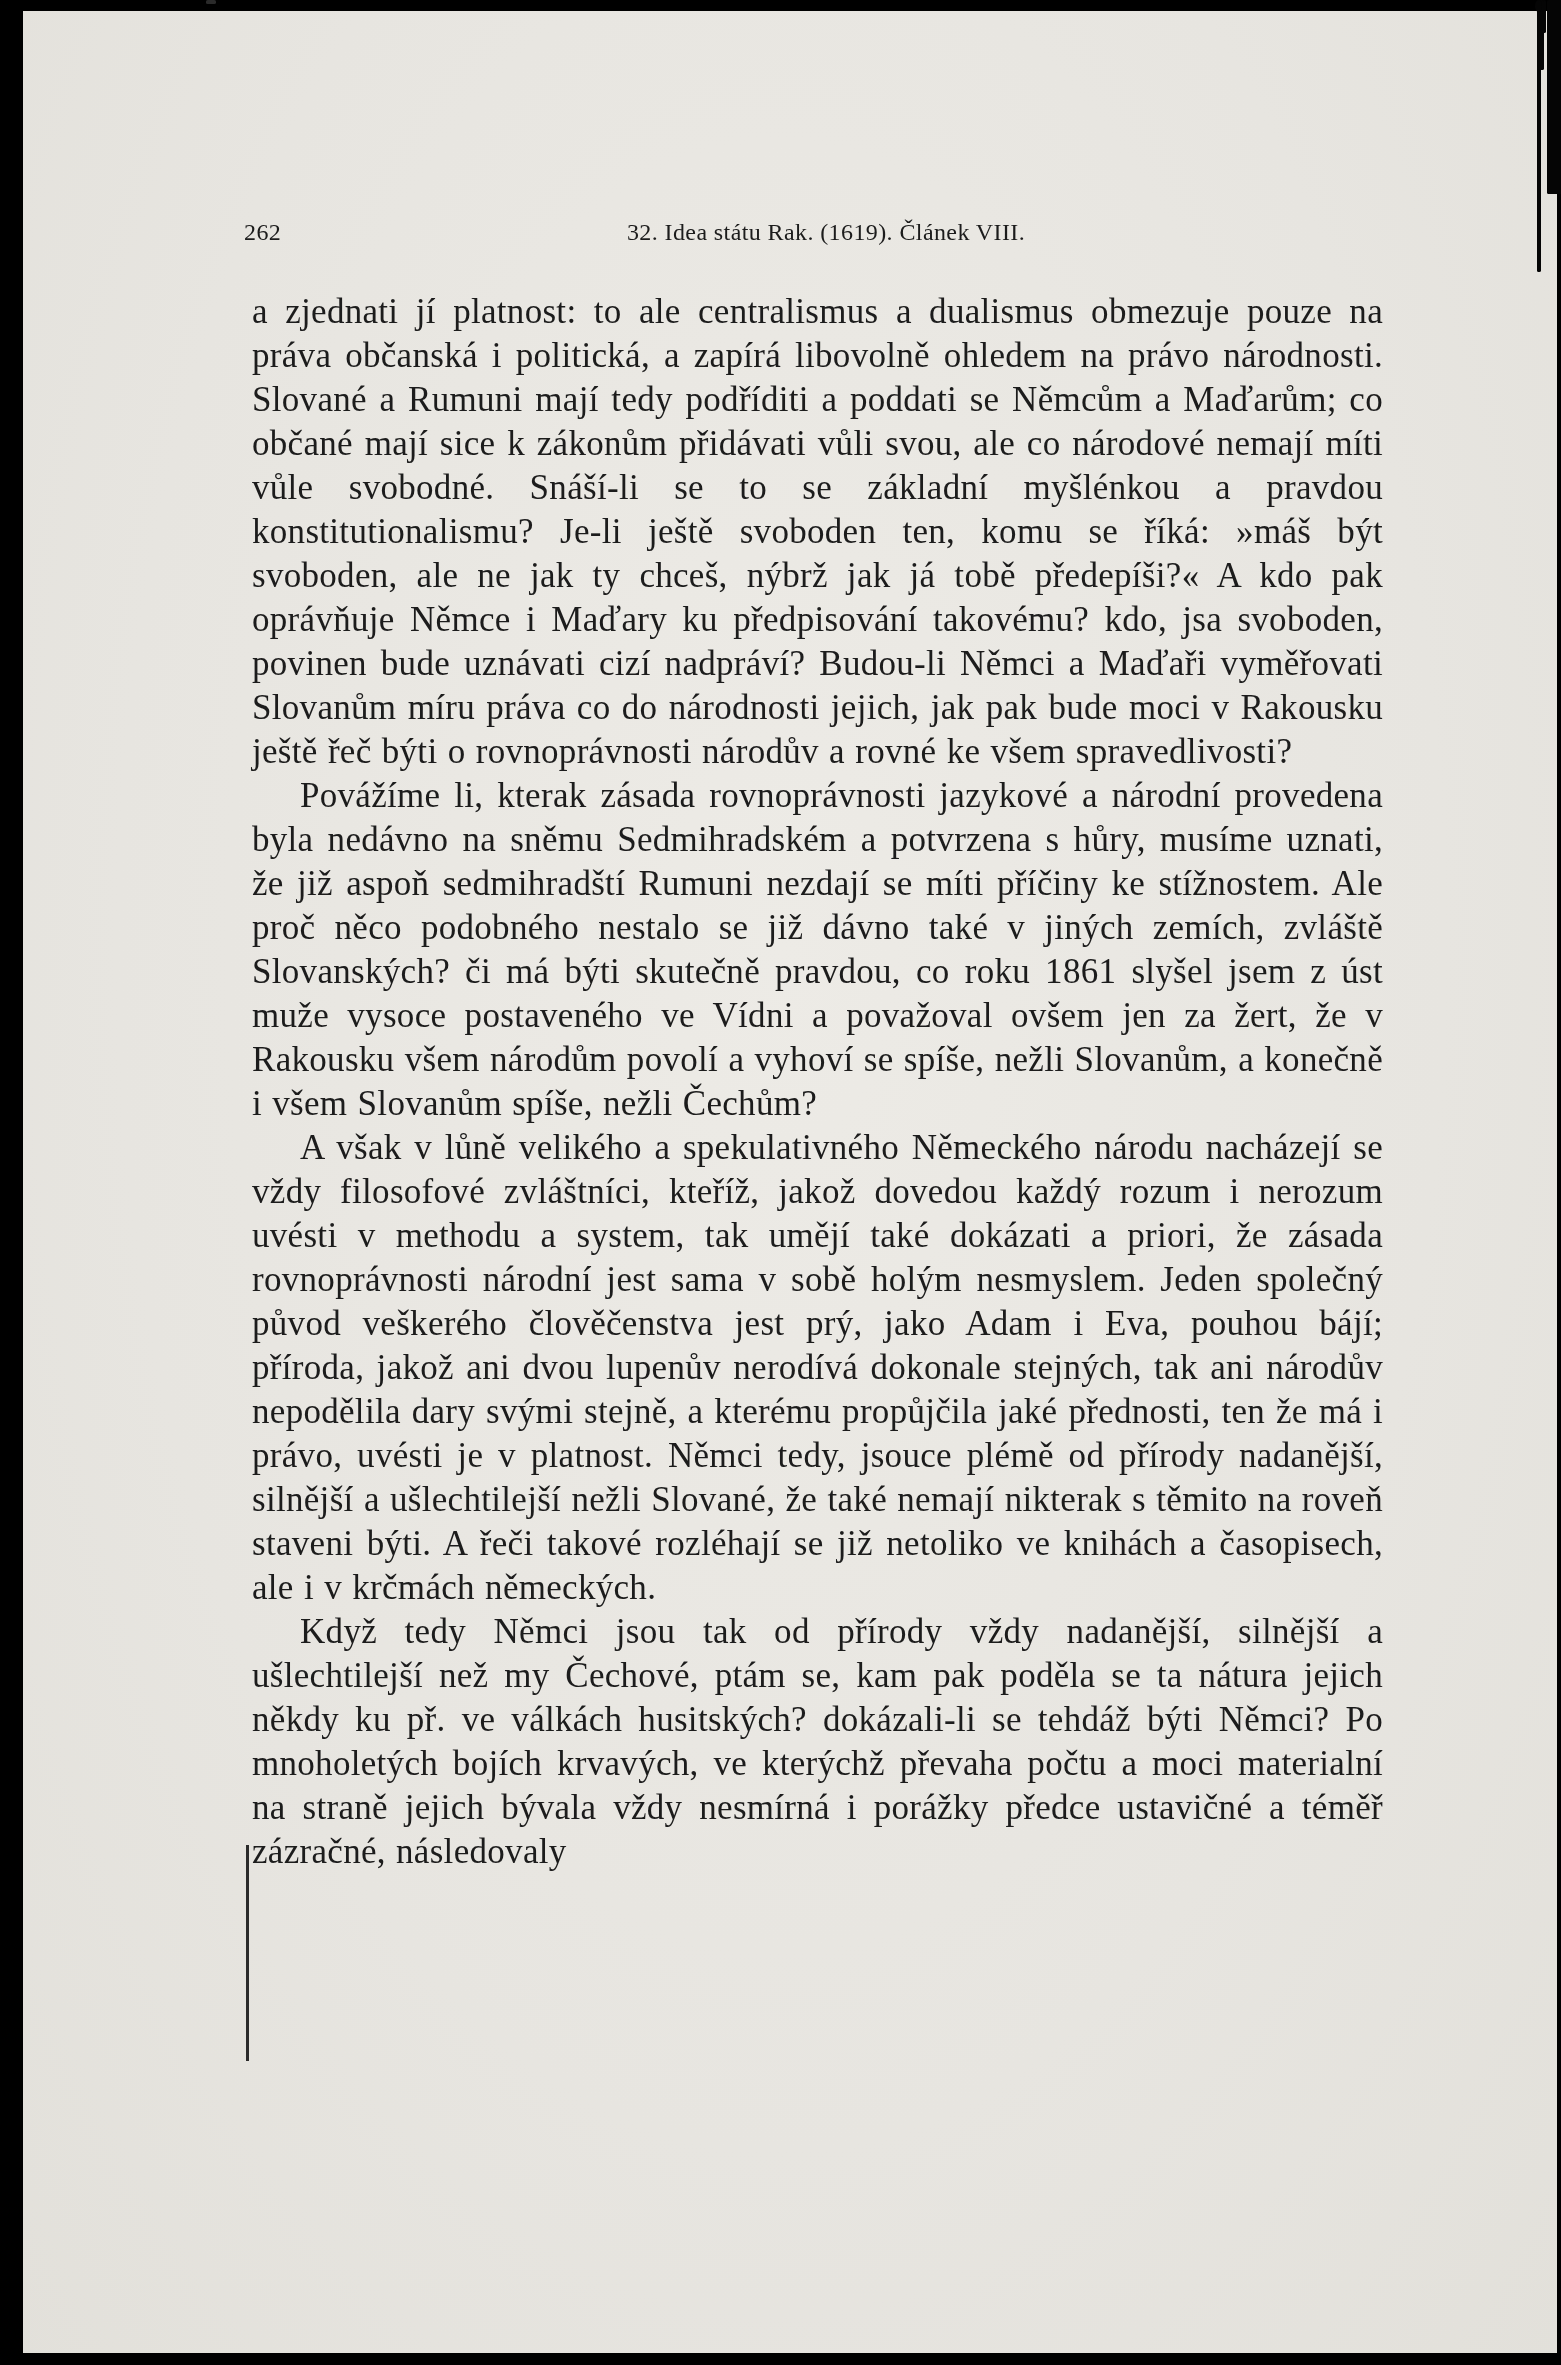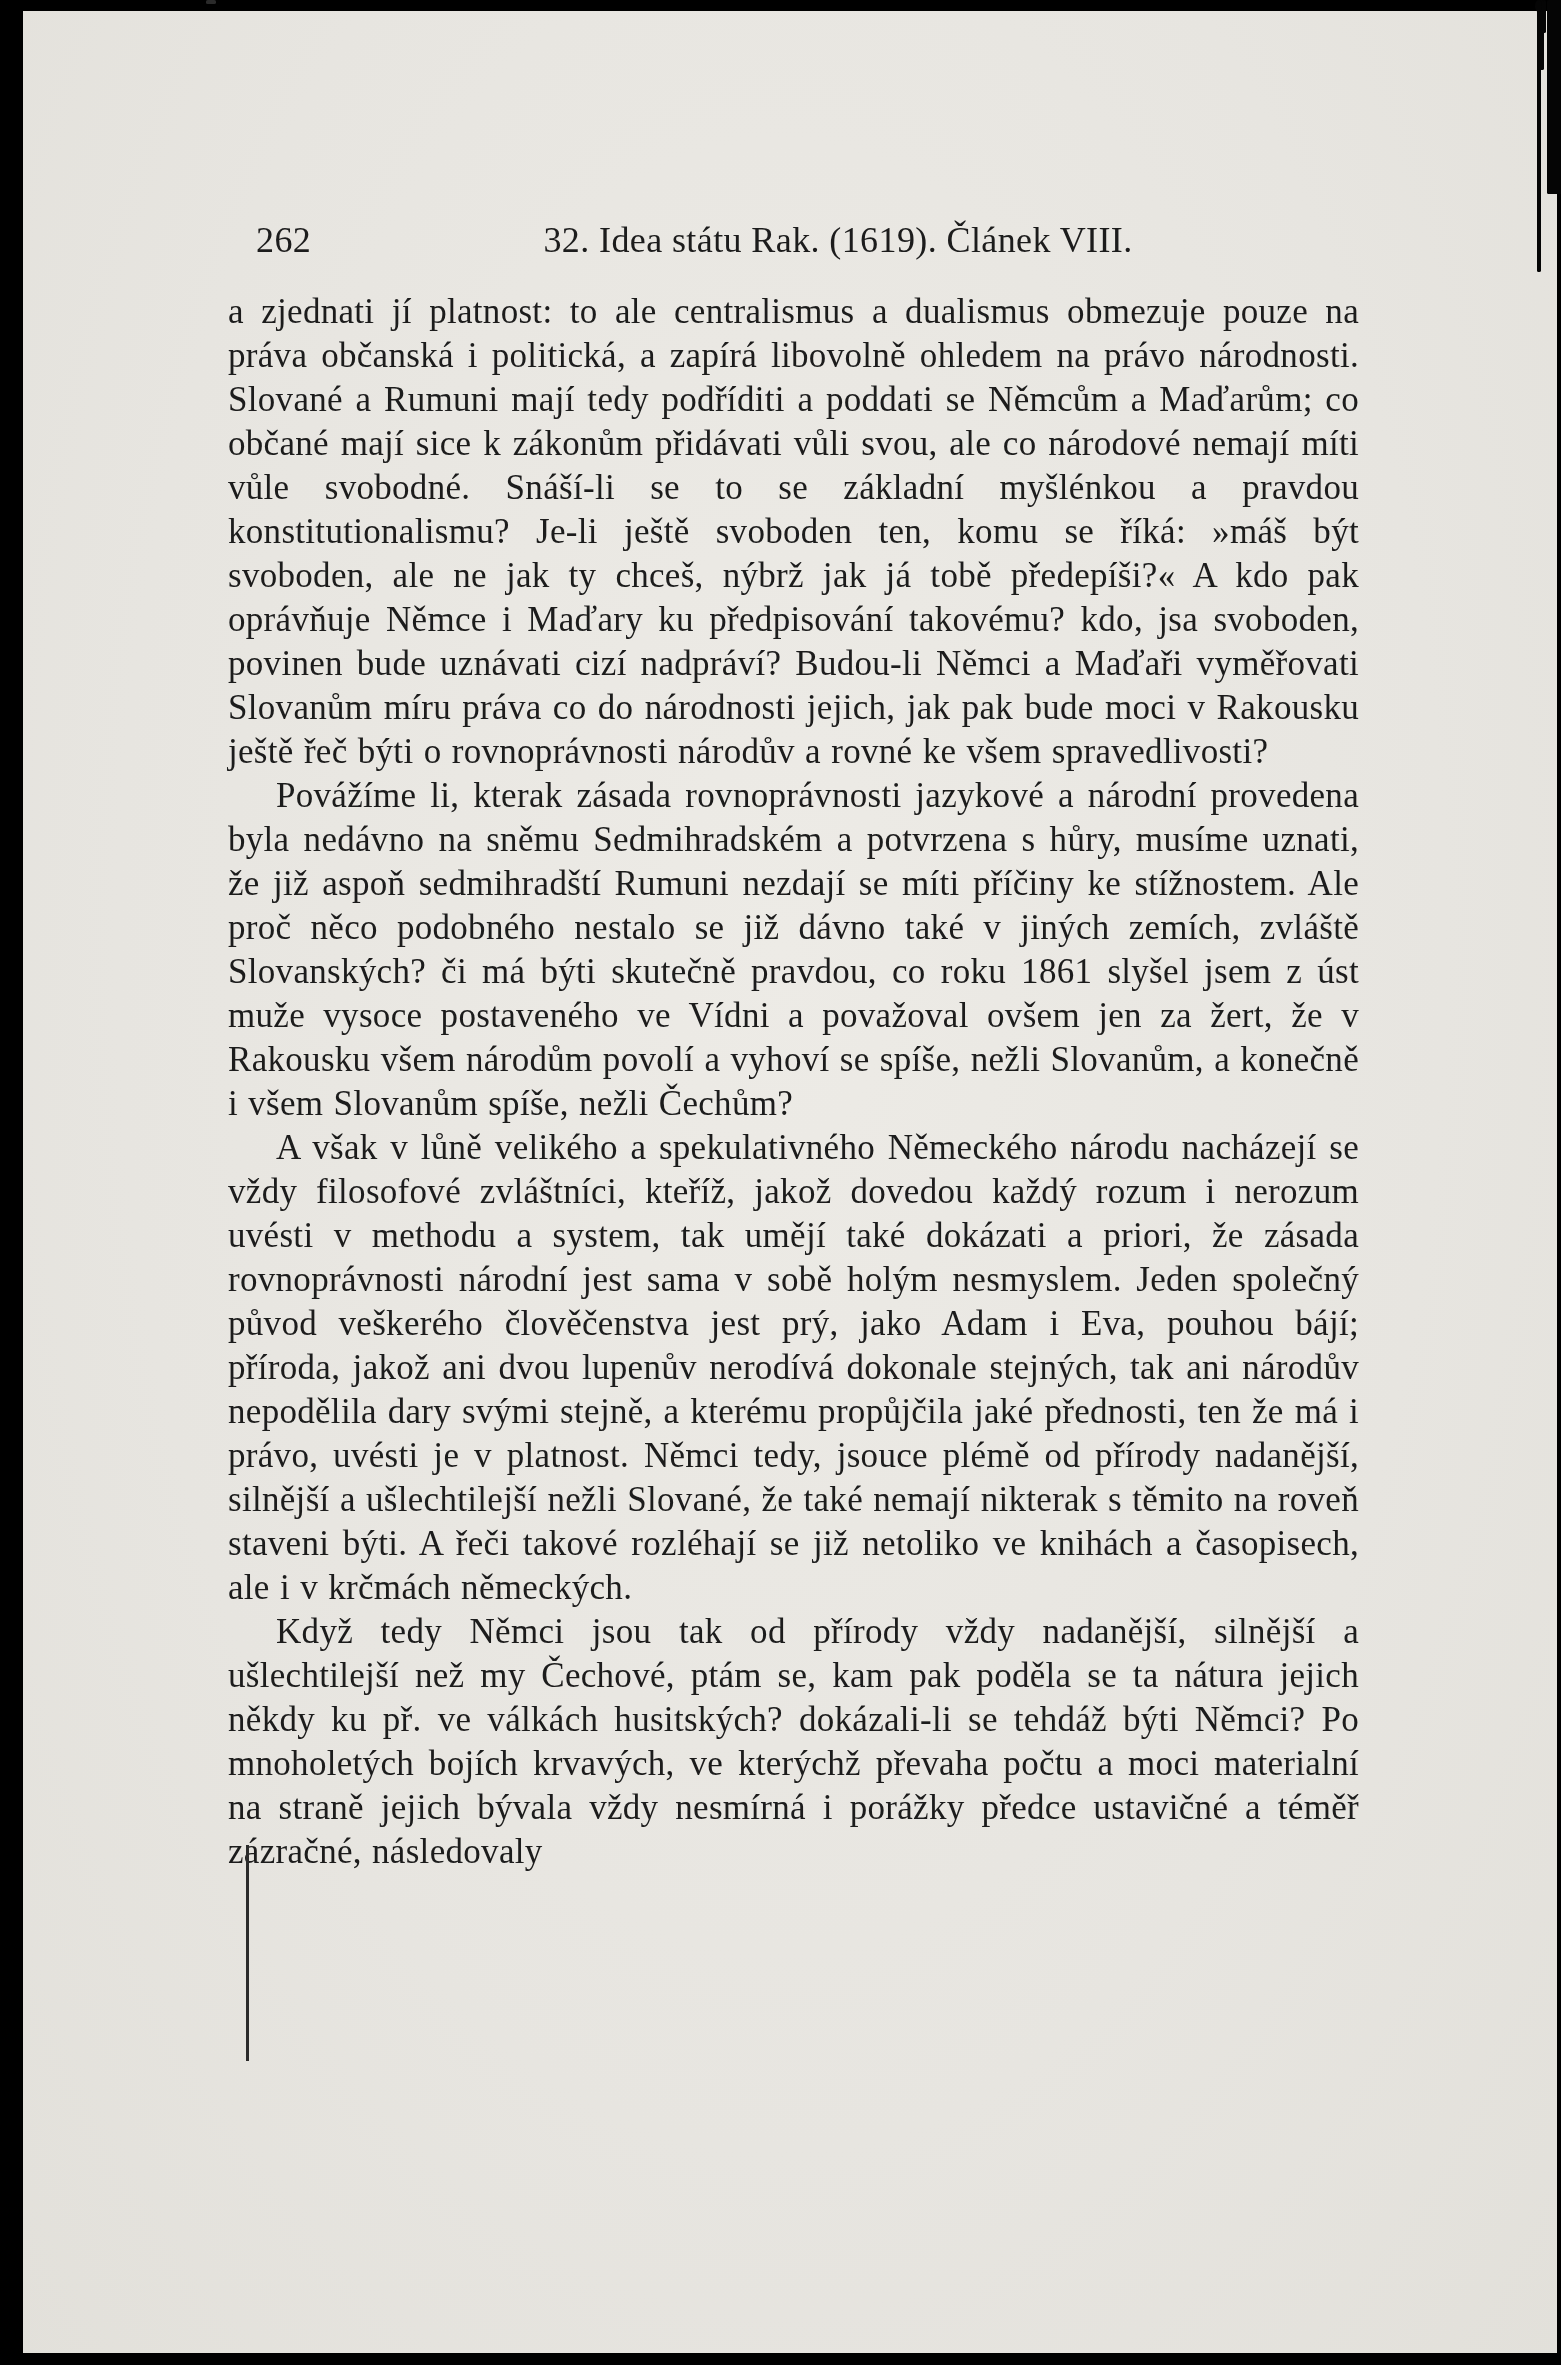--- a/index.html
+++ b/index.html
@@ -29,41 +29,41 @@
   .artifact-tr      { right: 0;  top: 0;      width: 15px; height: 194px; }
   .artifact-r-line  { right: 21.4px; top: 1230; width: 4.1px;  height: 272px; }
   .artifact-r-mark1 { right: 18px; top: 2100; width: 5.8px;  height: 70px; }
   .artifact-r-dot   { right: 20px; top: 2215; width: 6.6px;  height: 11.5px; border-radius: 50%; }
   .artifact-r-mark2 { right: 16.5px; top: 1710; width: 5px;  height: 33px; }
   .artifact-l-dash  { left: 206px; top: 1974; width: 10px; height: 4.1px; background:#2a2a2a; }
 
   
   .header {
     position: absolute;
-    left: 256px;
+    left: 244px;
     top: 219px;
     width: 1131px;
     height: 48px;
-    font-size: 36px;
+    font-size: 24px;
     letter-spacing: 0.4px;
   }
   .page-number {
     position: absolute;
     left: 0;
     top: 0;
   }
   .header-title {
     text-align: center;
     margin: 0 99px 0 132px;
   }
 
   
   .text-block {
     position: absolute;
-    left: 228px;
+    left: 252px;
     top: 290px;
     width: 1131px;
     font-size: 35px;
     line-height: 44px;
     letter-spacing: 0.3px;
     word-spacing: 1.2px;
     text-align: justify;
   }
   .text-block p {
     margin: 0;

